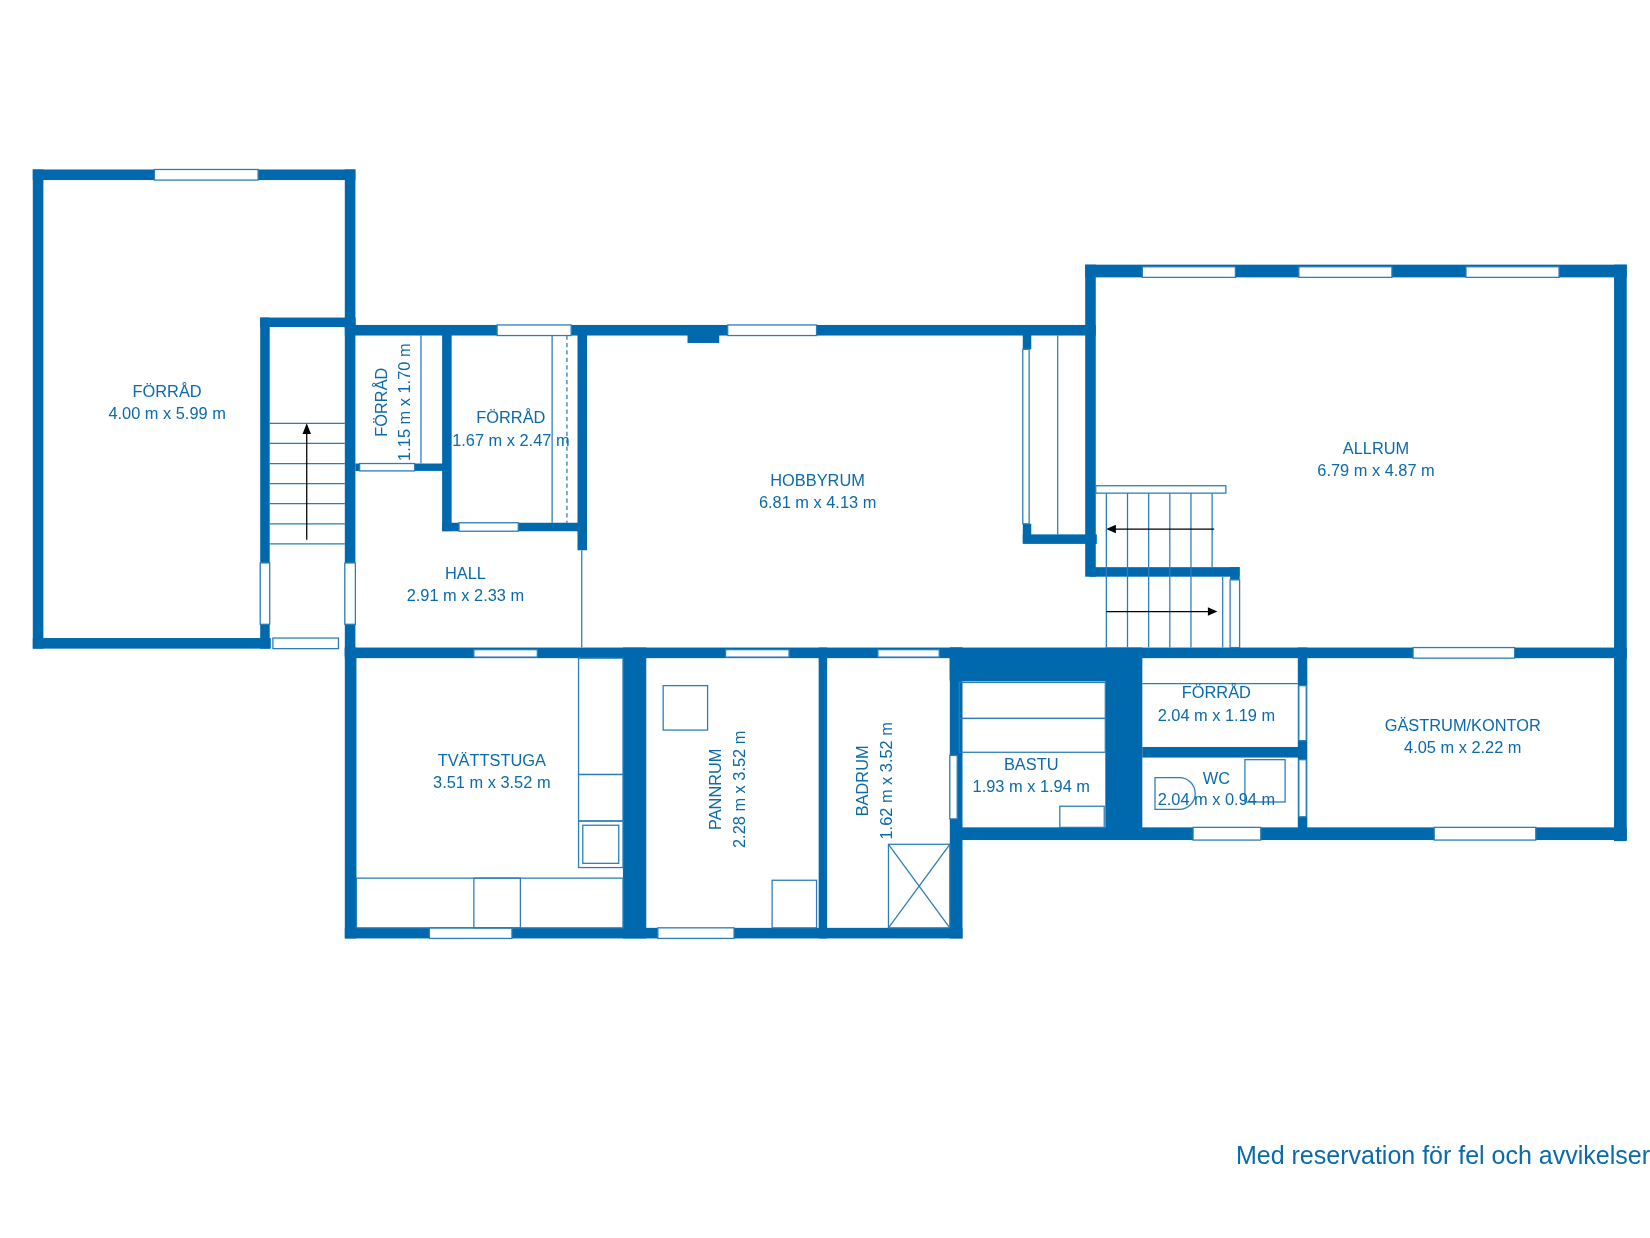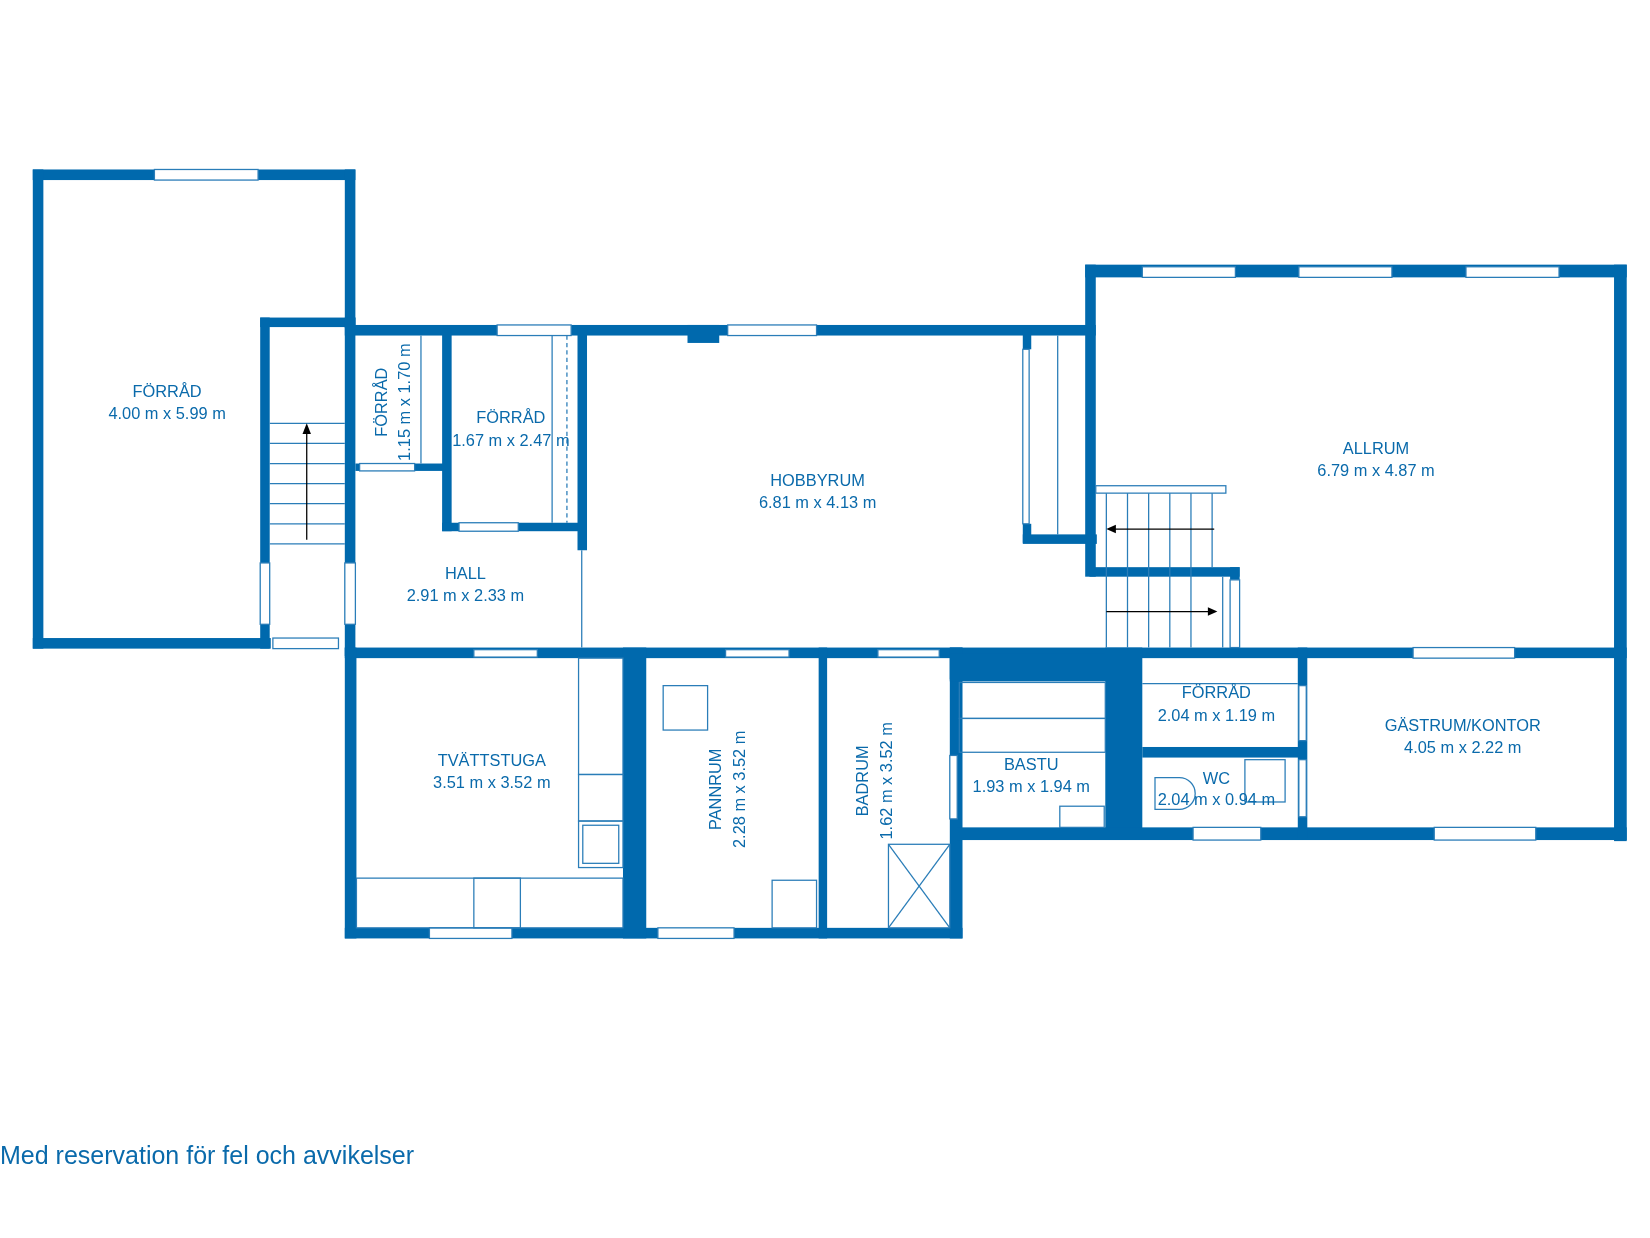--- a/index.html
+++ b/index.html
@@ -2,21 +2,21 @@
 <html><head>
 <meta charset="utf-8">
 <style>
   html, body { margin:0; padding:0; background:#ffffff; }
   body { width:1650px; height:1238px; overflow:hidden; position:relative; font-family:"Liberation Sans", sans-serif; }
   #plan { position:absolute; left:0; top:0; width:1650px; height:1238px; }
   .wall { fill:#0069ad; }
   .thin { fill:none; stroke:#2a7db8; stroke-width:1.2; }
   .win { fill:#ffffff; stroke:#2a7db8; stroke-width:1.2; }
   .lbl { fill:#0a6aab; font-family:"Liberation Sans", sans-serif; font-size:15.5px; text-anchor:middle; }
-  .footer { position:absolute; left:0; width:1650px; top:1141px; text-align:left; color:#0a6aab; font-size:25px; font-family:"Liberation Sans", sans-serif; }
+  .footer { position:absolute; left:0; width:1650px; top:1141px; text-align:right; color:#0a6aab; font-size:25px; font-family:"Liberation Sans", sans-serif; }
 </style>
 </head>
 <body>
 
 <svg id="plan" viewBox="0 0 1560 1170" xmlns="http://www.w3.org/2000/svg">
 
   <g>
     <rect class="wall" x="31" y="160" width="305" height="10"></rect>
     <rect class="wall" x="31" y="160" width="10" height="453"></rect>
     <rect class="wall" x="326" y="160" width="10" height="150"></rect>

